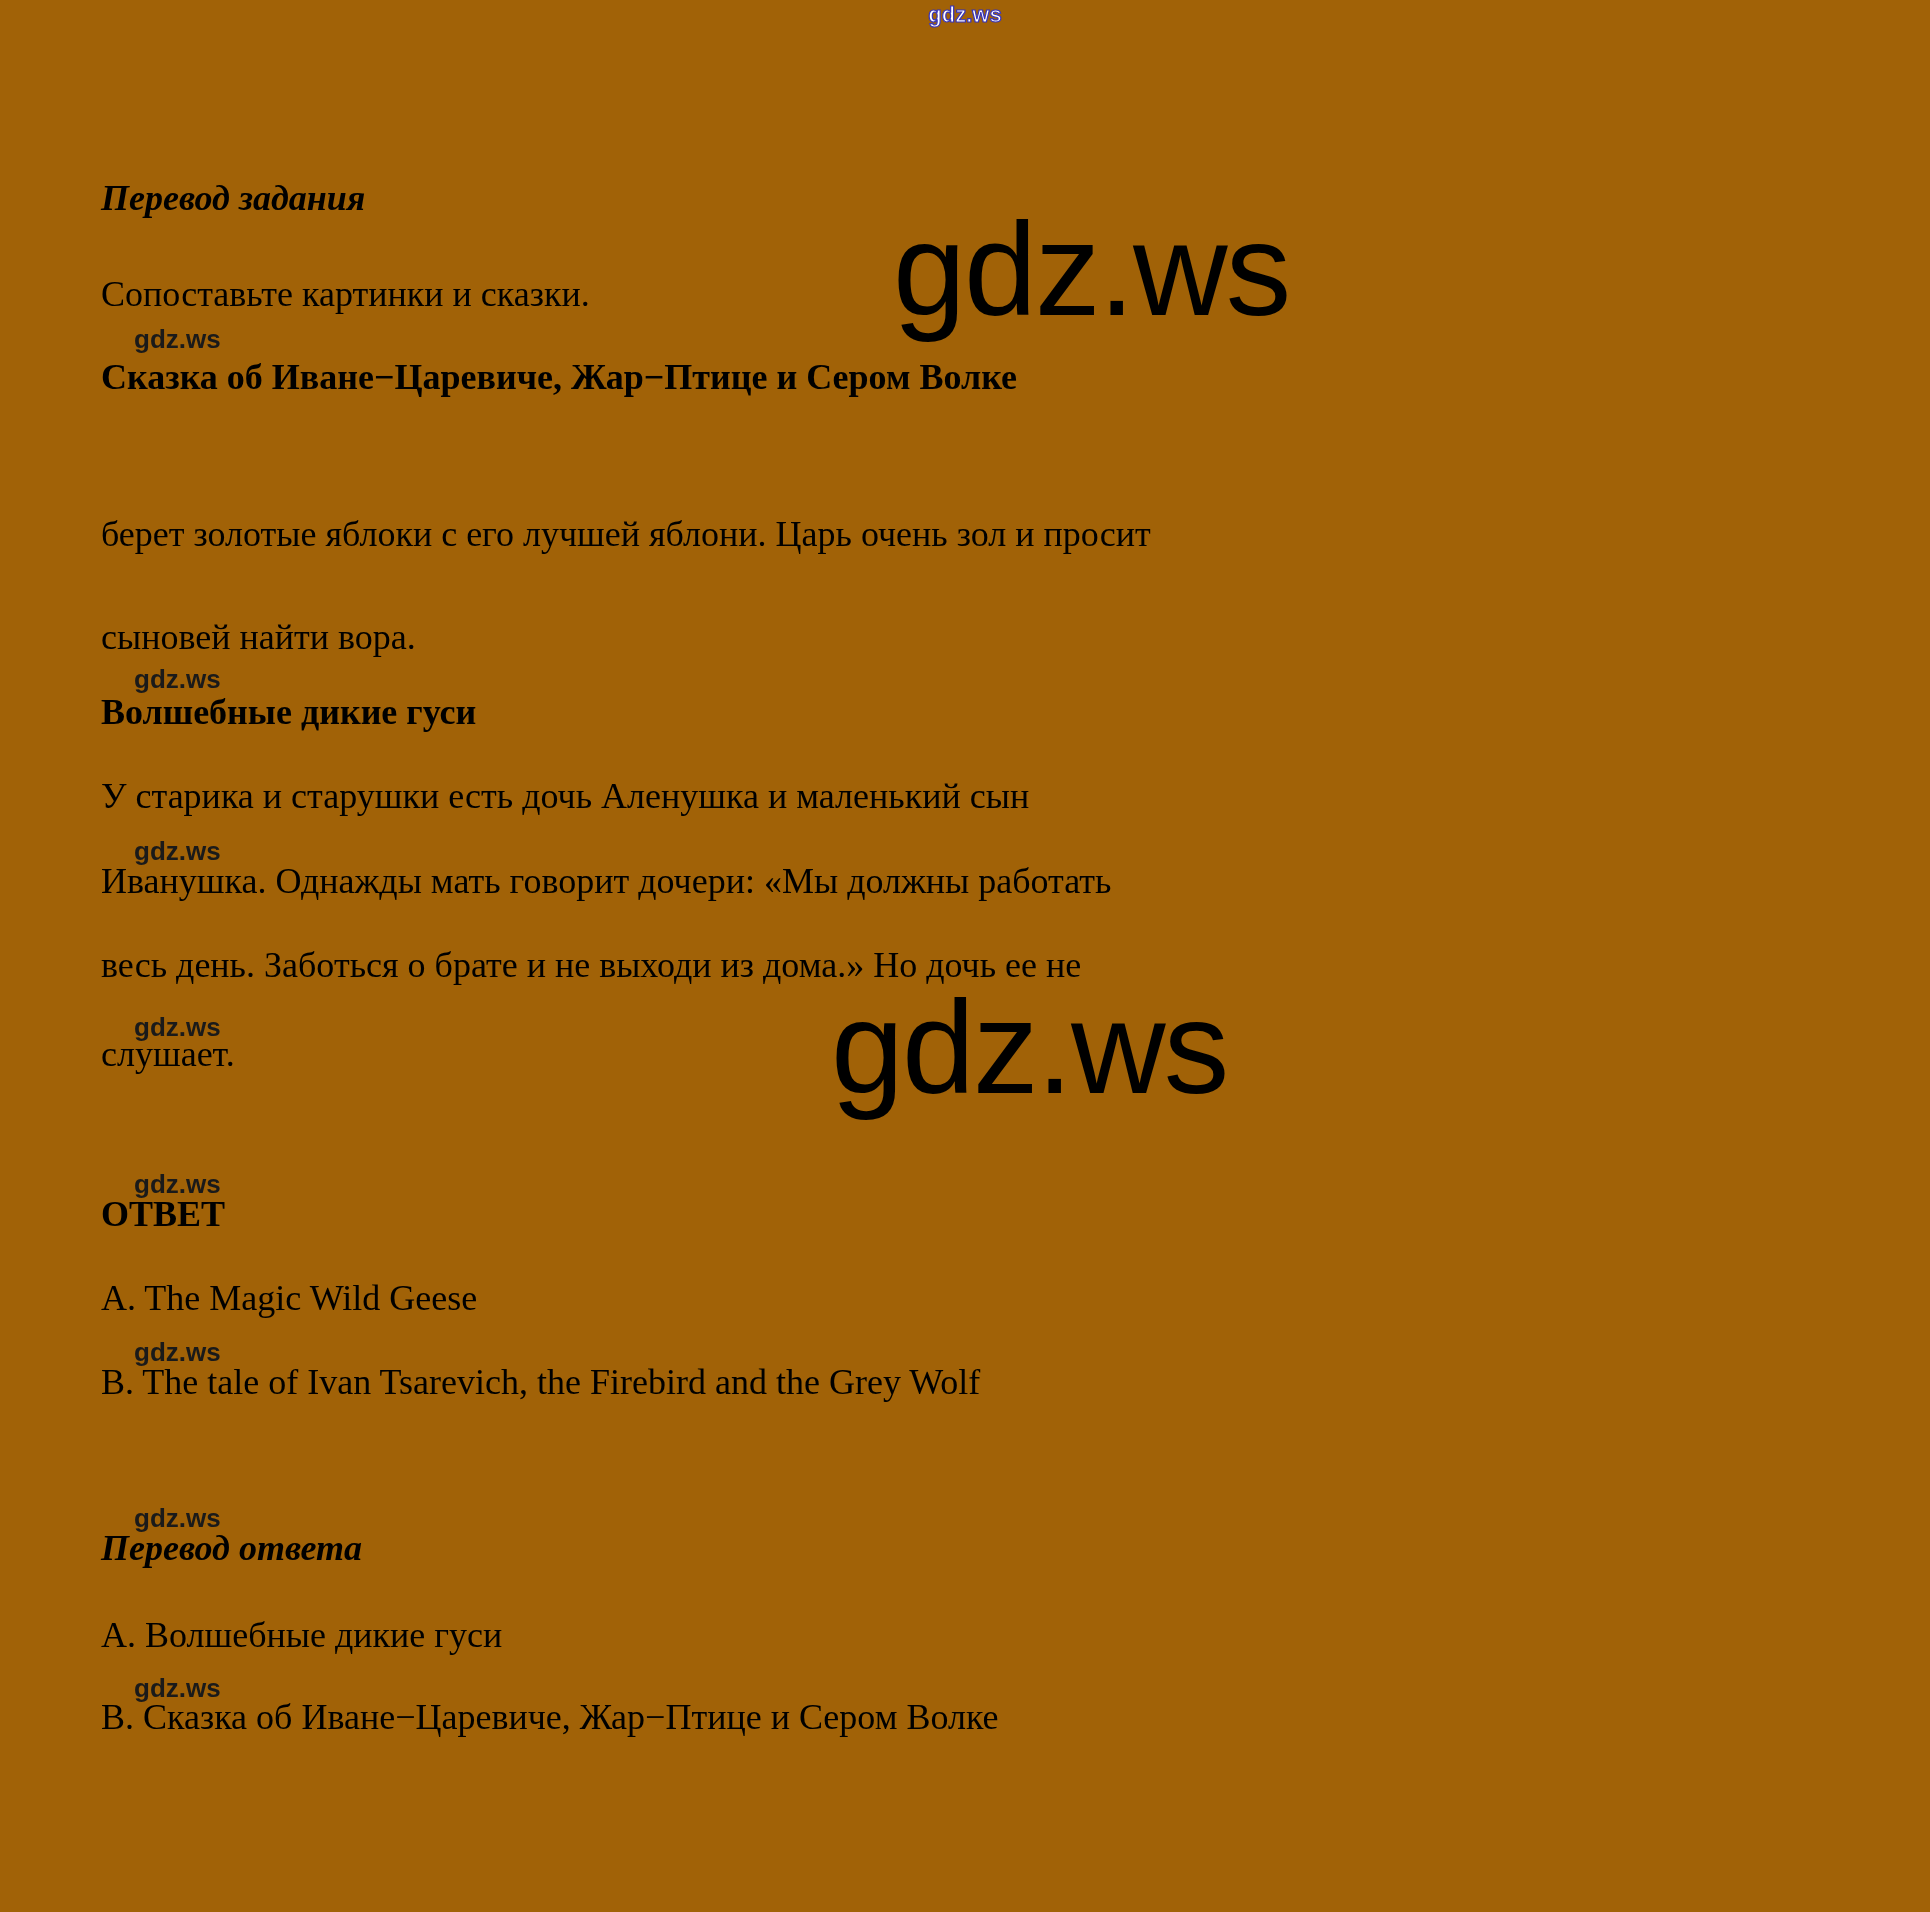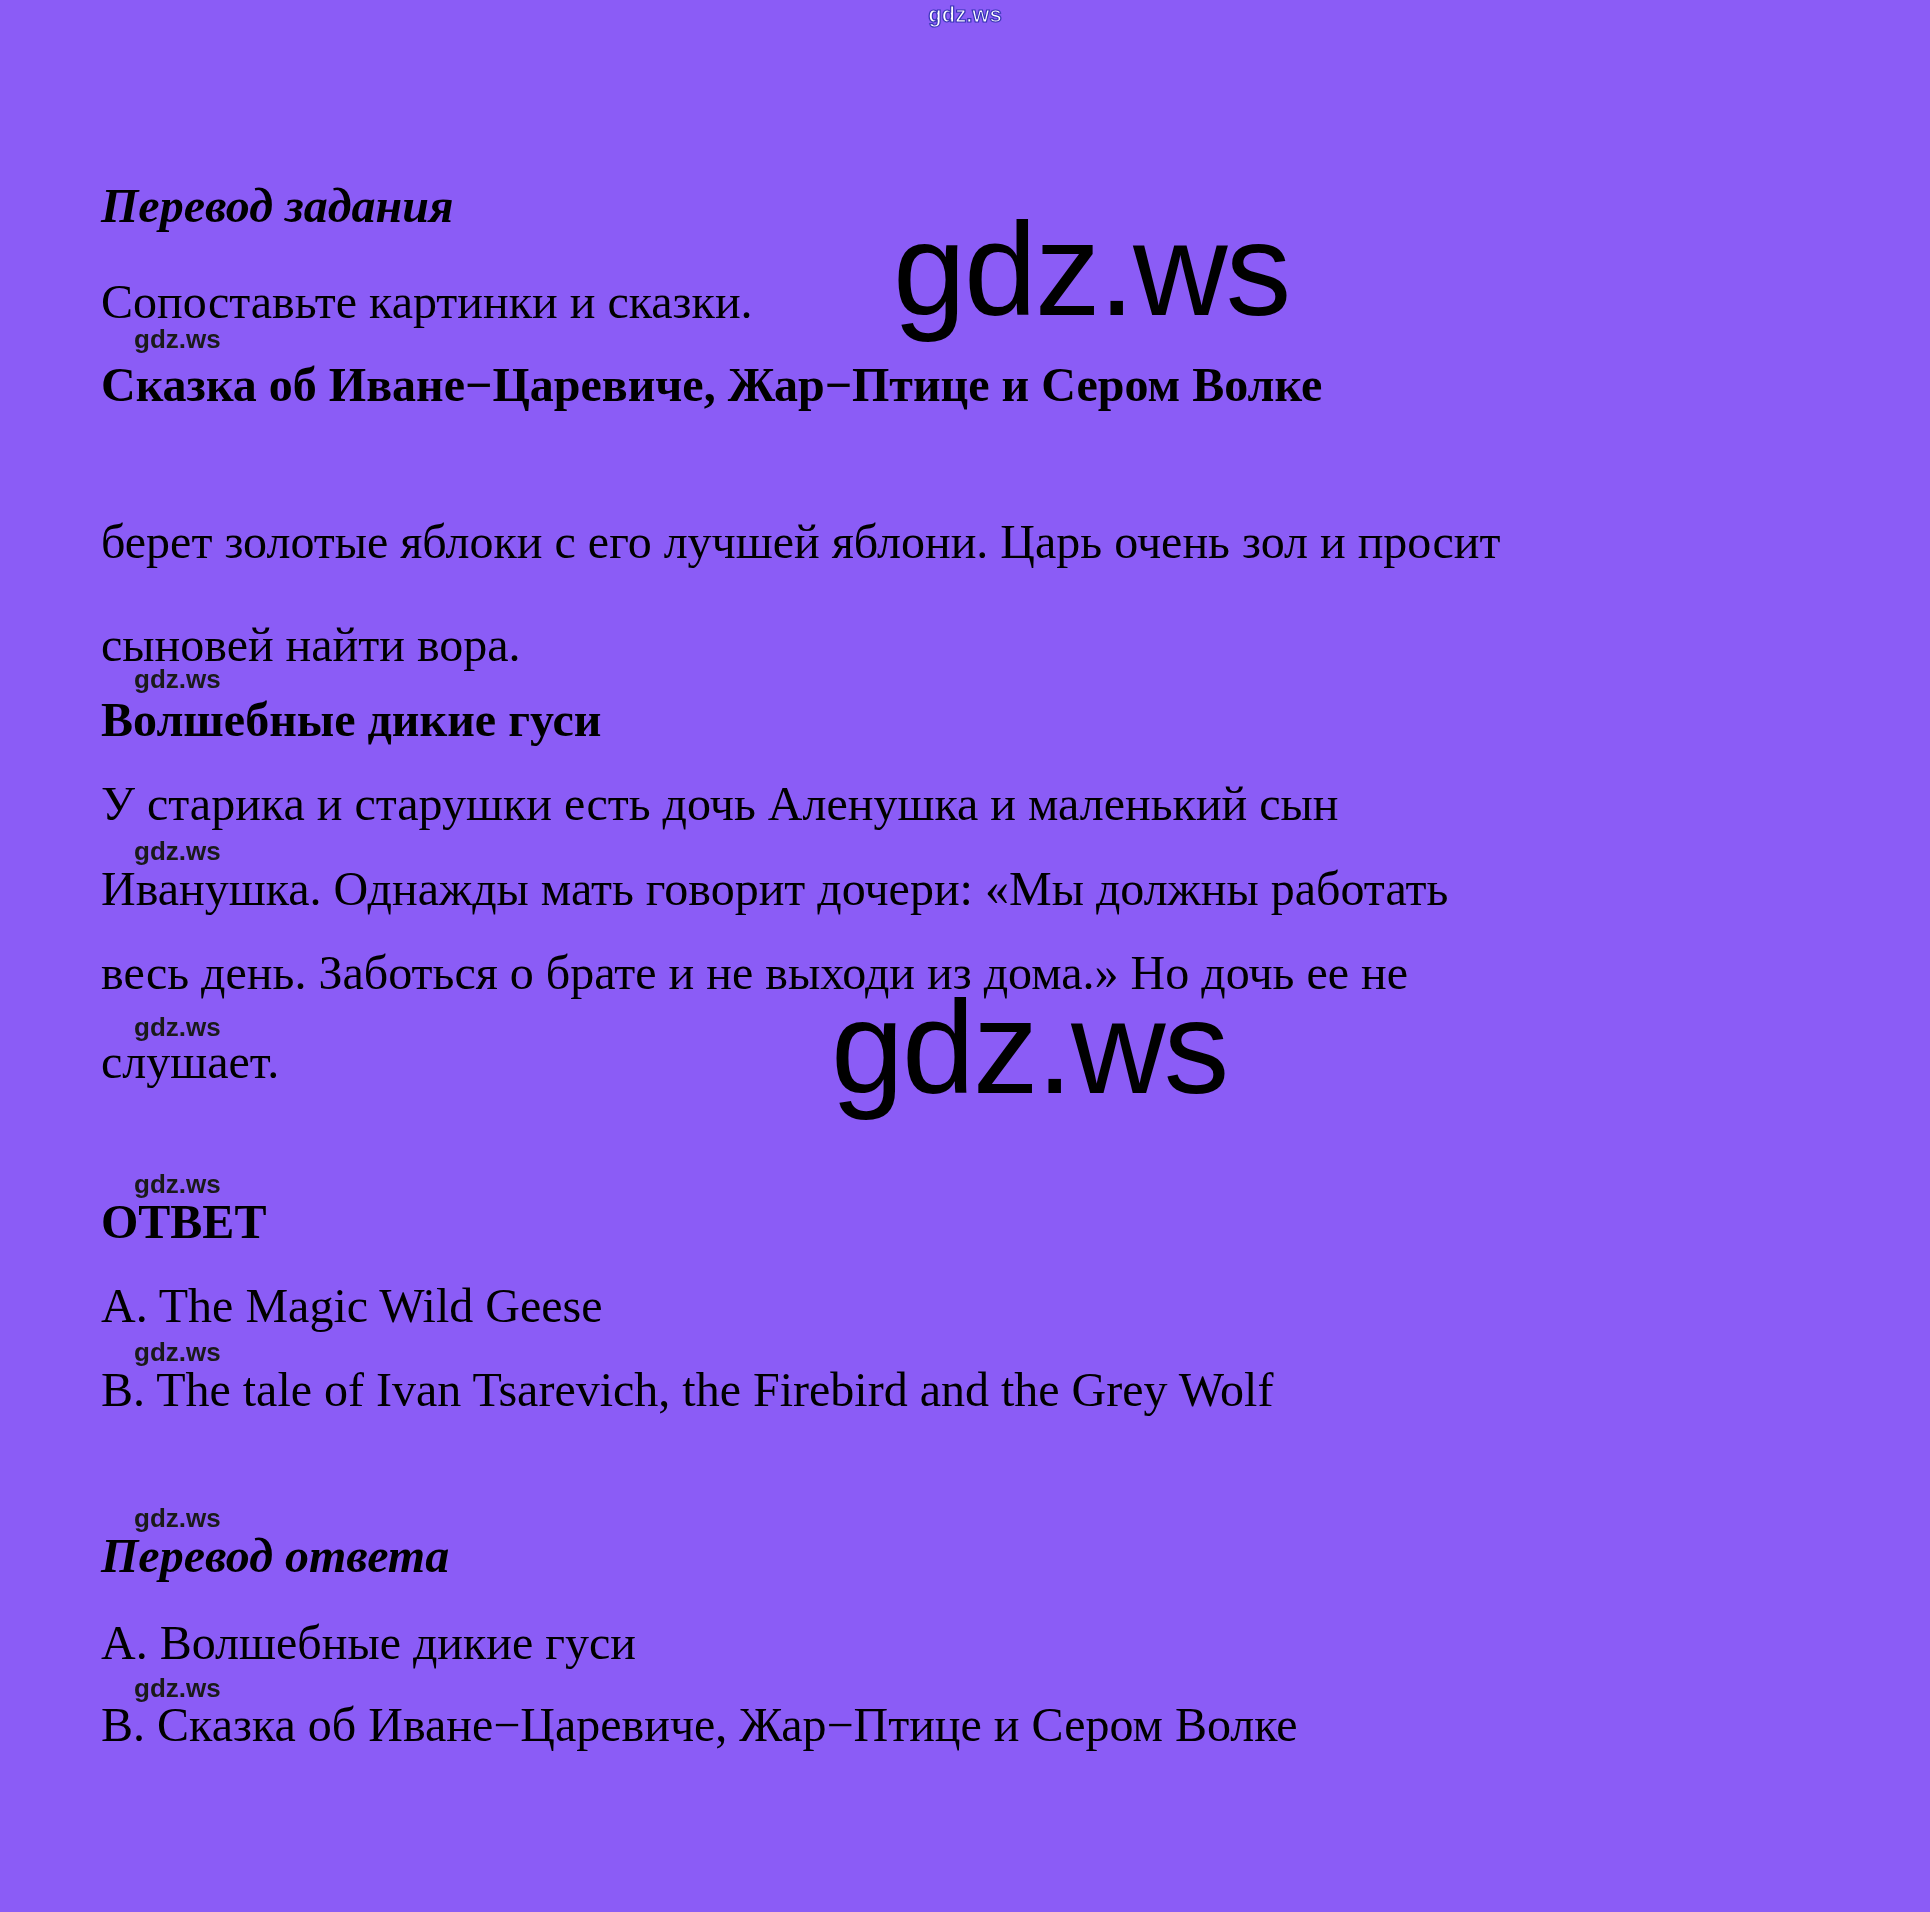--- a/index.html
+++ b/index.html
@@ -4,30 +4,30 @@
 <style>
   html, body {
     margin: 0;
     padding: 0;
     background: #ffffff;
   }
   .page {
     position: relative;
     width: 1930px;
     height: 1913px;
-    background: #8b5cf6;
+    background: #a16207;
     overflow: hidden;
     font-family: "Liberation Serif", serif;
     color: var(--text, #000000);
   }
   .line {
     position: absolute;
     left: 101px;
     margin: 0;
-    font-size: 48px;
+    font-size: 36px;
     line-height: 1.15;
     white-space: nowrap;
     color: var(--text, #000000);
   }
   .bold { font-weight: bold; }
   .italic-heading {
     font-weight: bold;
     font-style: italic;
   }
   .wm-small {

